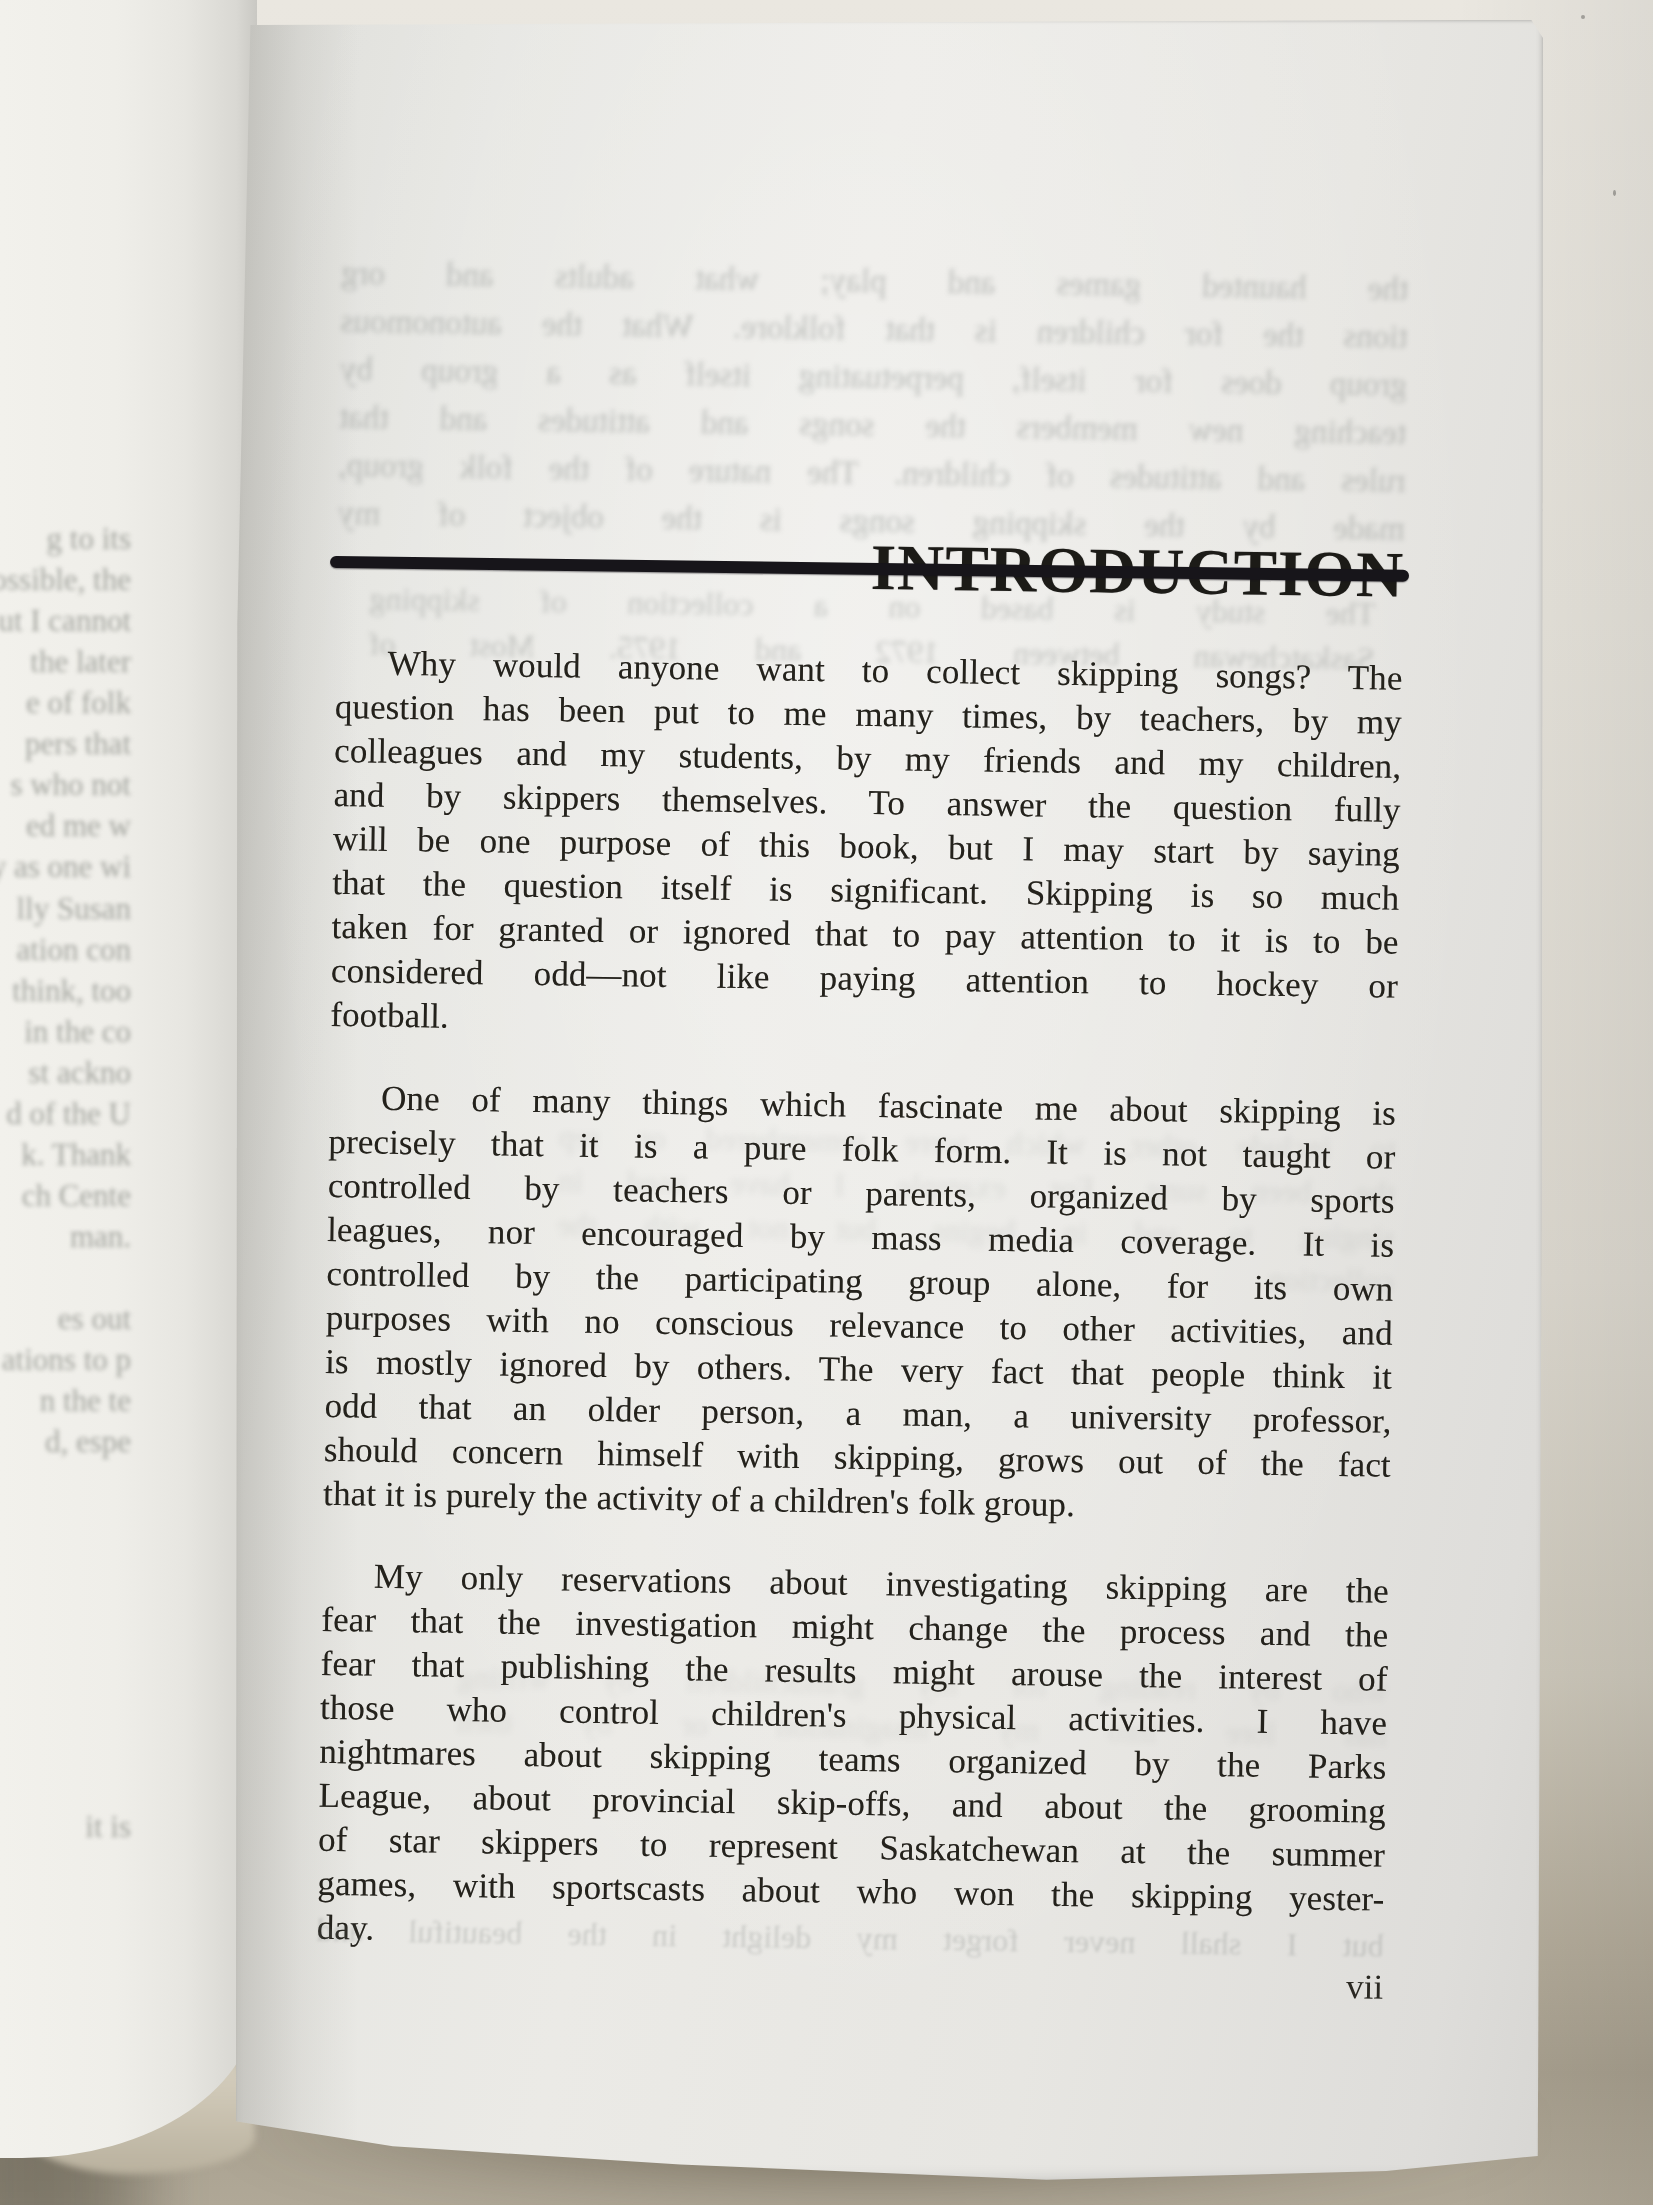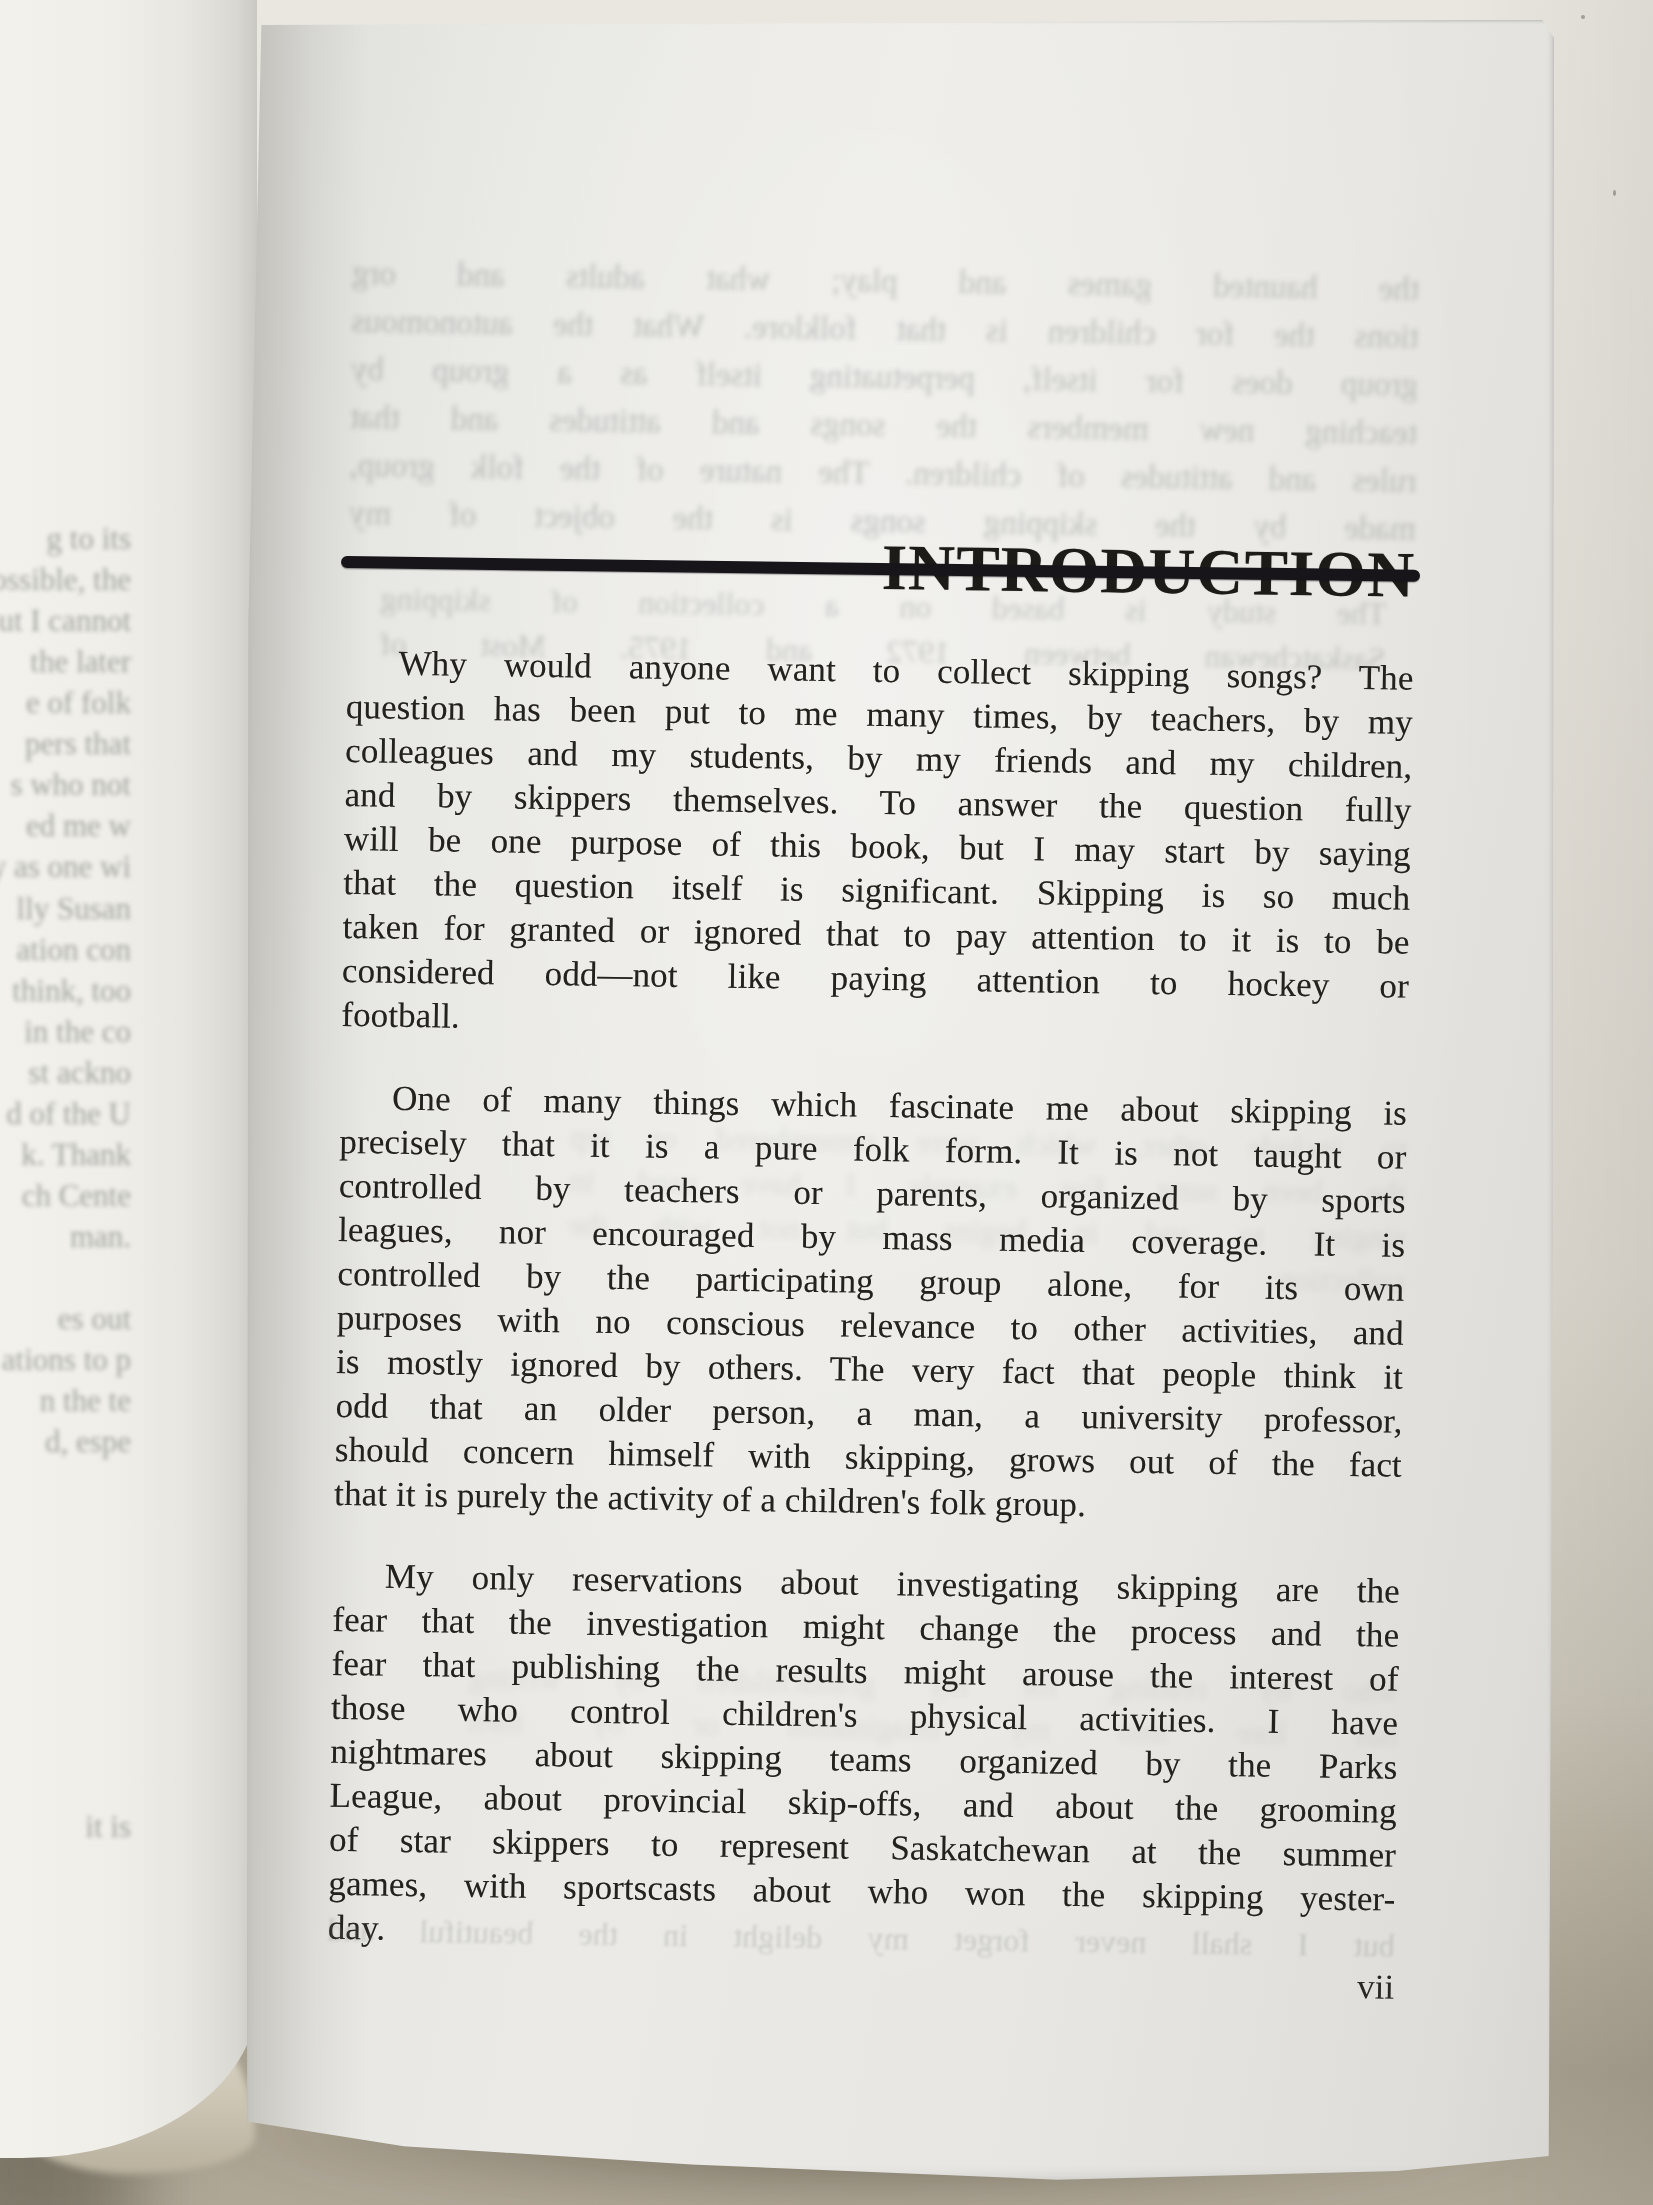--- a/index.html
+++ b/index.html
@@ -33,21 +33,21 @@
   .left-bottom-shadow{left:-49px;top:1925px;width:186px;height:339px;
     background:rgba(40,36,26,0.32);filter:blur(38px);z-index:1;}
   .fore-edge{left:13.7px;top:1988px;width:241px;height:186px;
     background:linear-gradient(180deg,#ddd7ca 0%,#cfc8b7 55%,#b9b19e 100%);
     border-radius:45% 55% 52% 48% / 70% 80% 20% 30%;
     filter:blur(3.8px);z-index:1;}
   .speck{width:3.8px;height:3.8px;border-radius:50%;background:rgba(40,40,36,0.35);z-index:6;}
 
   
   .right-page{
-    left:247px;top:19.7px;width:1307px;height:2160px;
+    left:236px;top:19.7px;width:1307px;height:2160px;
     background:
       radial-gradient(ellipse at 48% 30%, rgba(255,255,255,0.35), rgba(255,255,255,0) 65%),
       linear-gradient(100deg,#dededa 0%,#e6e6e2 16%,#ebeae6 40%,#e7e6e2 68%,#deddda 92%,#d7d6d3 100%);
     clip-path:polygon(1.1% 0.25%, 99.1% 0%, 100% 0.85%, 99.9% 55%, 99.6% 98.9%, 88% 99.6%, 62% 100%, 34% 99.3%, 12% 98.45%, 0% 97.3%, 0.1% 28%);
     box-shadow:inset 0 2.7px 4.4px -2.7px rgba(0,0,0,0.28), inset -4.4px 0 6.6px -4.4px rgba(0,0,0,0.22), inset 0 -7.7px 16.4px -7.7px rgba(0,0,0,0.16);
     z-index:3;
   }
   .right-page::before{
     content:"";position:absolute;left:0;top:0;width:164px;height:100%;
     background:linear-gradient(90deg, rgba(82,78,68,0.22), rgba(82,78,68,0.07) 40%, rgba(82,78,68,0) 75%);

